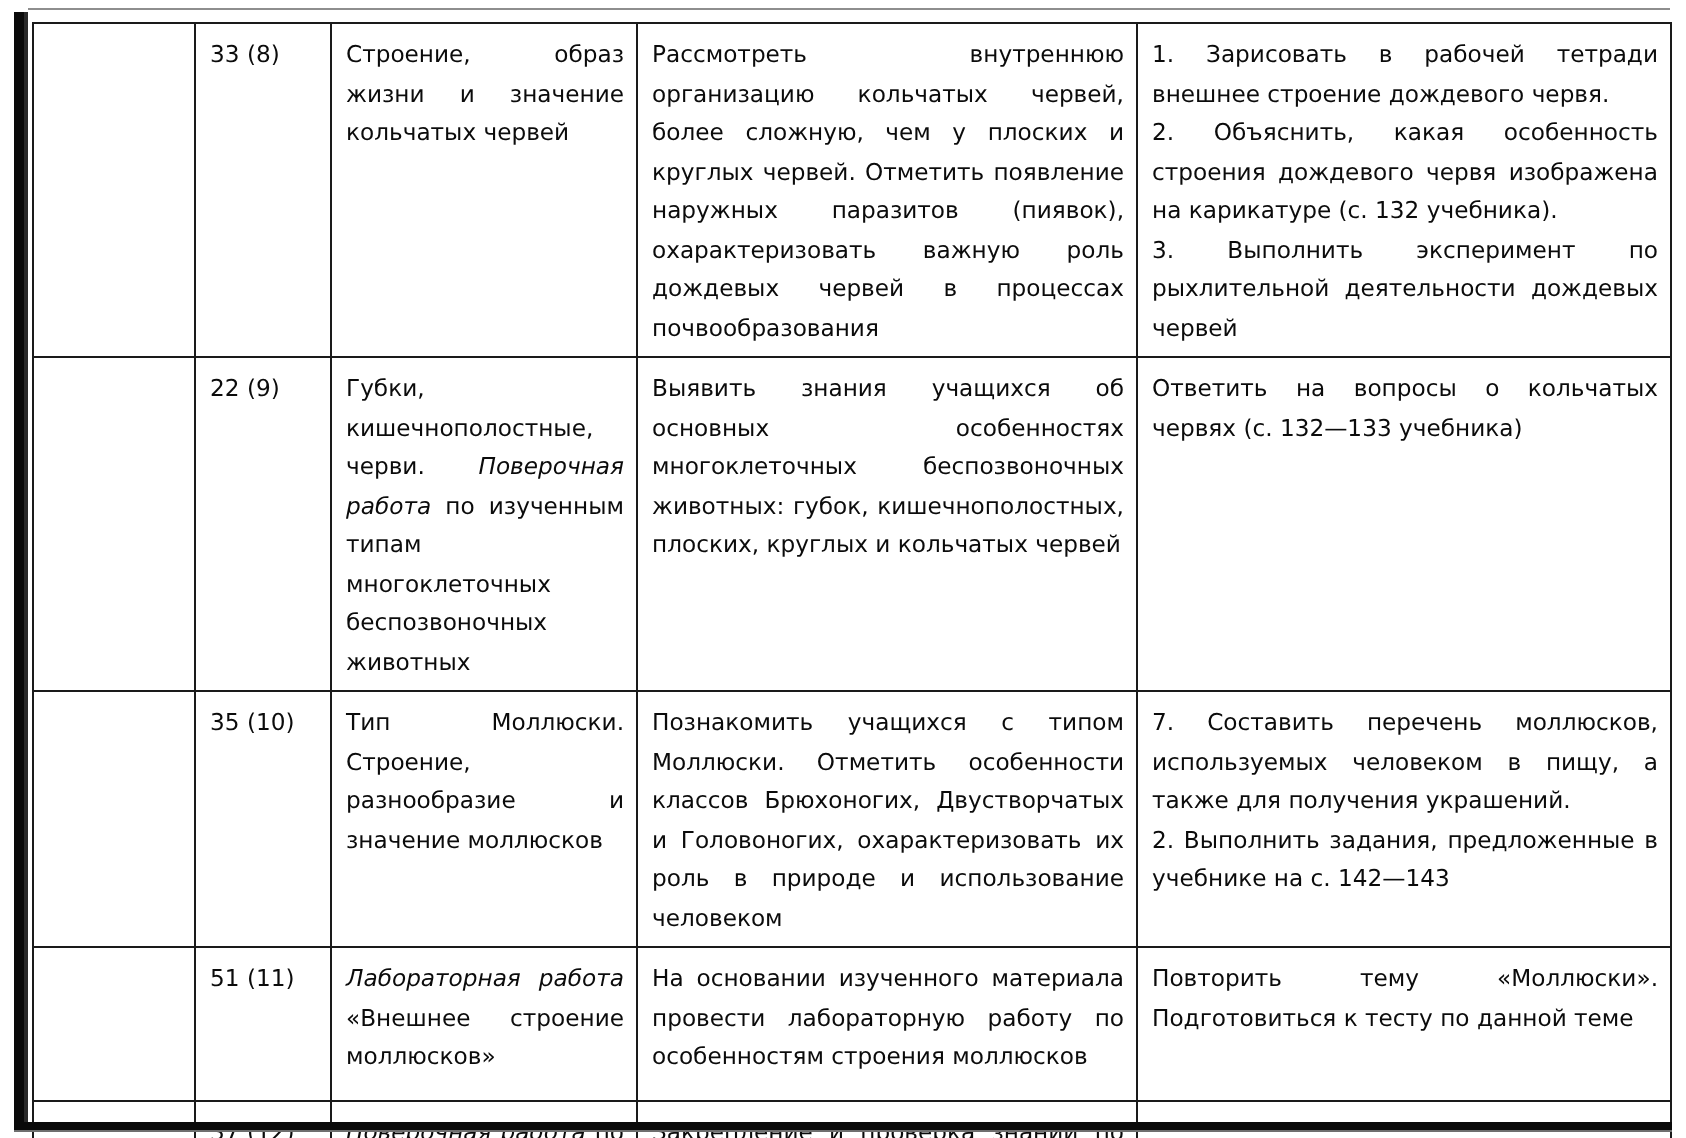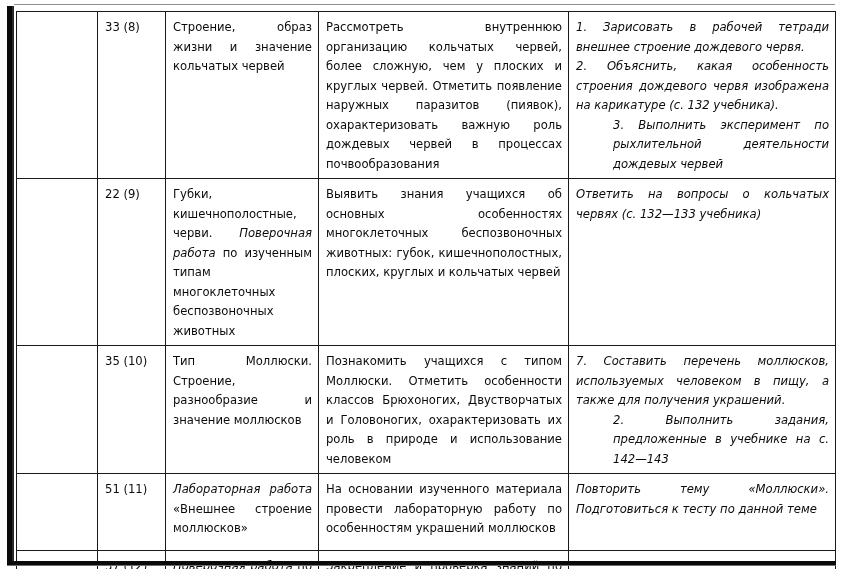--- a/index.html
+++ b/index.html
@@ -98,29 +98,29 @@
   col.c-hw    { width: 267px; }
 
   td.blank-col { padding: 0; }
   td.num-col {
     text-align: left;
     white-space: nowrap;
     padding-left: 8px;
   }
   td.topic-col { text-align: justify; }
   td.obj-col   { text-align: justify; }
-  td.hw-col    { text-align: justify; font-style: italic; }
+  td.hw-col    { text-align: justify; }
 
   
   td p {
     margin: 0;
     text-align: justify;
     text-justify: inter-word;
   }
-  td p:last-child { margin-bottom: 0; margin-left: 37px; }
+  td p:last-child { margin-bottom: 0; }
 
   .it { font-style: italic; }
 
   
   tr.r1 td { height: 140px; }
   tr.r2 td { height: 128px; }
   tr.r3 td { height: 110px; }
   tr.r4 td { height: 66px; }
   tr.r5 td { height: 44px; }
 </style>
@@ -180,21 +180,21 @@
           <p>2. Выполнить задания, предложенные в учебнике на с. 142—143</p>
         </td>
       </tr>
 
       <tr class="r4">
         <td class="blank-col"></td>
         <td class="num-col">51 (11)</td>
         <td class="topic-col">
           <span class="it">Лабораторная работа</span><span> «Внешнее строение моллюсков»</span>
         </td>
-        <td class="obj-col">На основании изученного материала провести лабораторную работу по особенностям украшений моллюсков</td>
+        <td class="obj-col">На основании изученного материала провести лабораторную работу по особенностям строения моллюсков</td>
         <td class="hw-col">Повторить тему «Моллюски». Подготовиться к тесту по данной теме</td>
       </tr>
 
       <tr class="r5">
         <td class="blank-col"></td>
         <td class="num-col">37 (12)</td>
         <td class="topic-col">
           <span class="it">Поверочная работа</span><span> по теме: «Тип Моллюски»</span>
         </td>
         <td class="obj-col">Закрепление и проверка знаний по изученному материалу</td>

